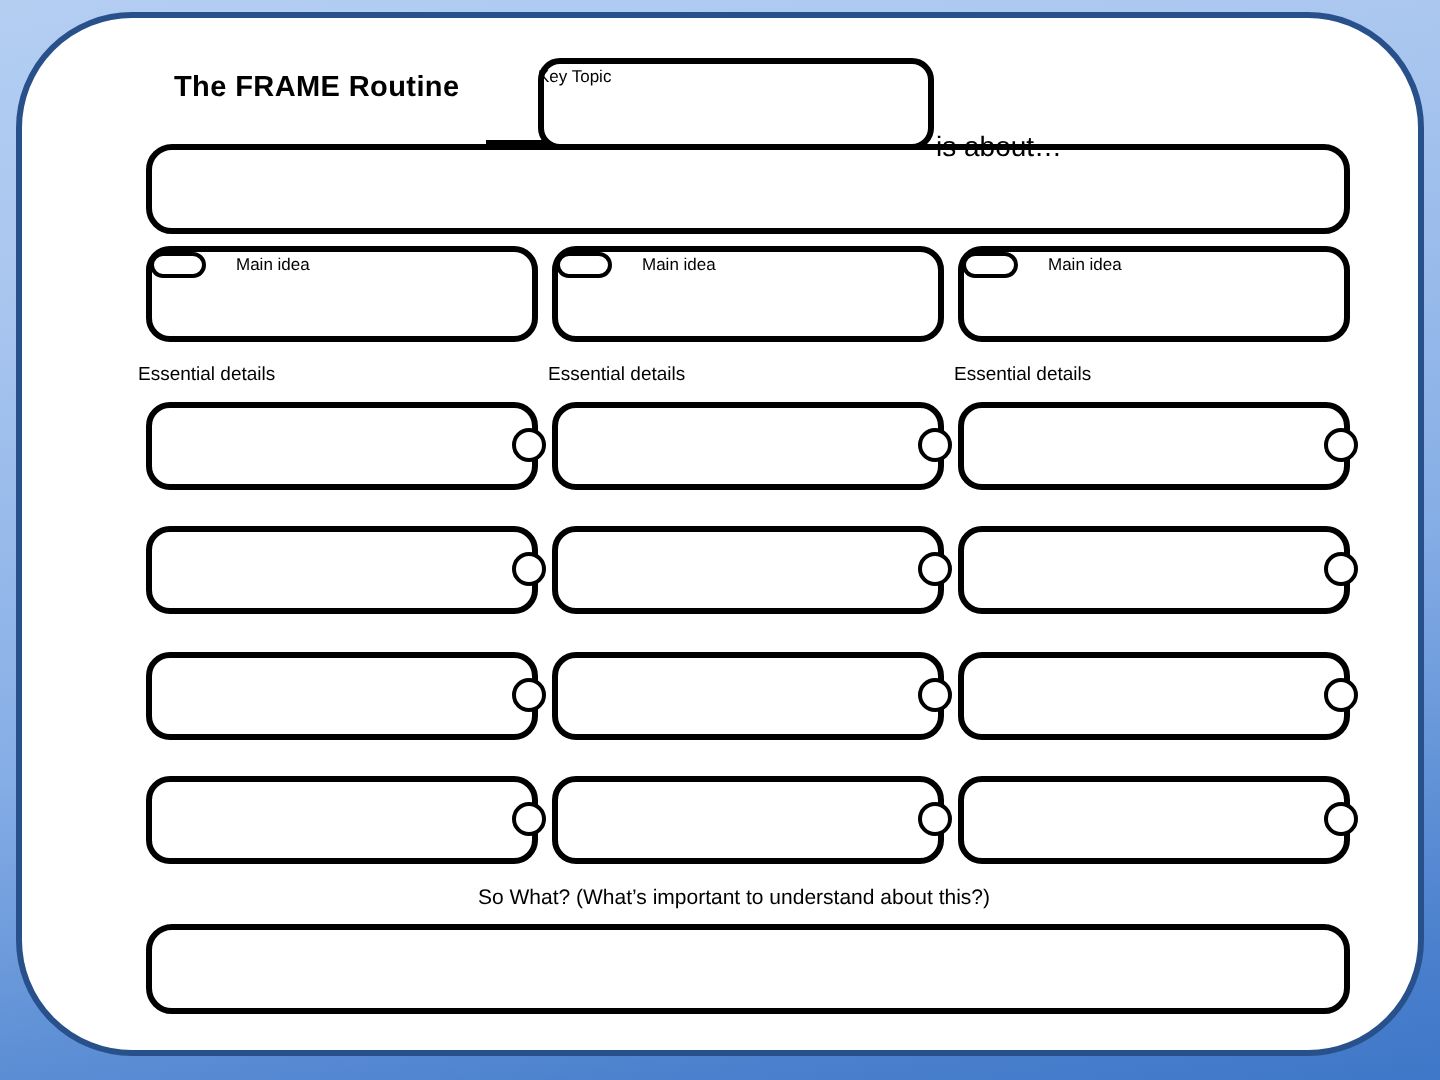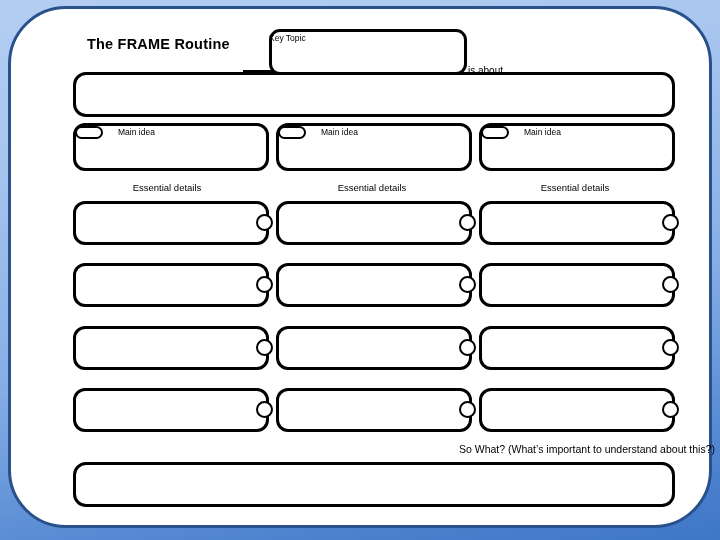--- a/index.html
+++ b/index.html
@@ -61,21 +61,21 @@
     left: 62px;
     top: 63px;
     width: 602px;
     height: 45px;
     border-radius: 13px;
   }
   #about-label {
     position: absolute;
     left: 457px;
     top: 56px;
-    font-size: 10px;
+    font-size: 14px;
     color: #000000;
     white-space: nowrap;
     z-index: 6;
   }
 
   
   #connector {
     position: absolute;
     left: 232px;
     top: 61px;
@@ -142,21 +142,21 @@
   }
   .ml-c0 { left: 95px; }
   .ml-c1 { left: 298px; }
   .ml-c2 { left: 501px; }
 
   
   .ed-label {
     position: absolute;
     top: 173px;
     width: 196px;
-    text-align: center;
+    text-align: left;
     font-size: 9.5px;
     color: #000000;
     white-space: nowrap;
   }
   .ed-c0 { left: 58px; }
   .ed-c1 { left: 263px; }
   .ed-c2 { left: 466px; }
 
   
   .detail-box {
@@ -191,21 +191,21 @@
   .dd-r3 { top: 392px; }
 
   
   #sowhat-label {
     position: absolute;
     left: 0;
     top: 434px;
     width: 704px;
     padding-left: 8px;
     box-sizing: border-box;
-    text-align: right;
+    text-align: center;
     font-size: 10.5px;
     color: #000000;
     white-space: nowrap;
   }
   #sowhat-box {
     left: 62px;
     top: 453px;
     width: 602px;
     height: 45px;
     border-radius: 13px;

